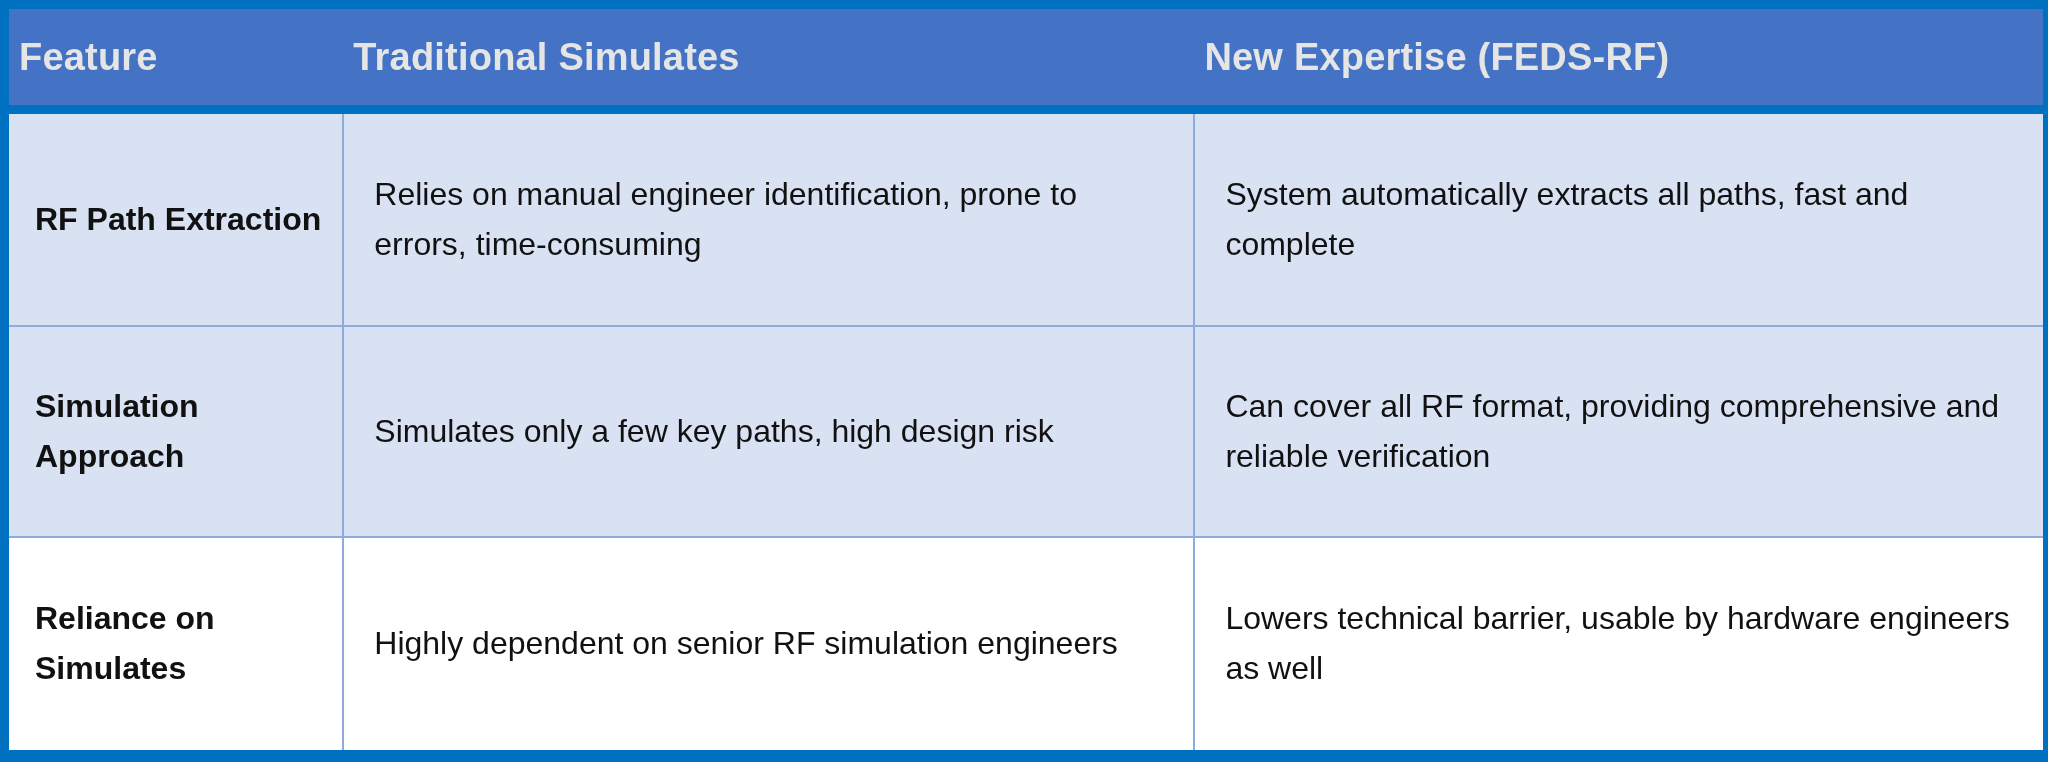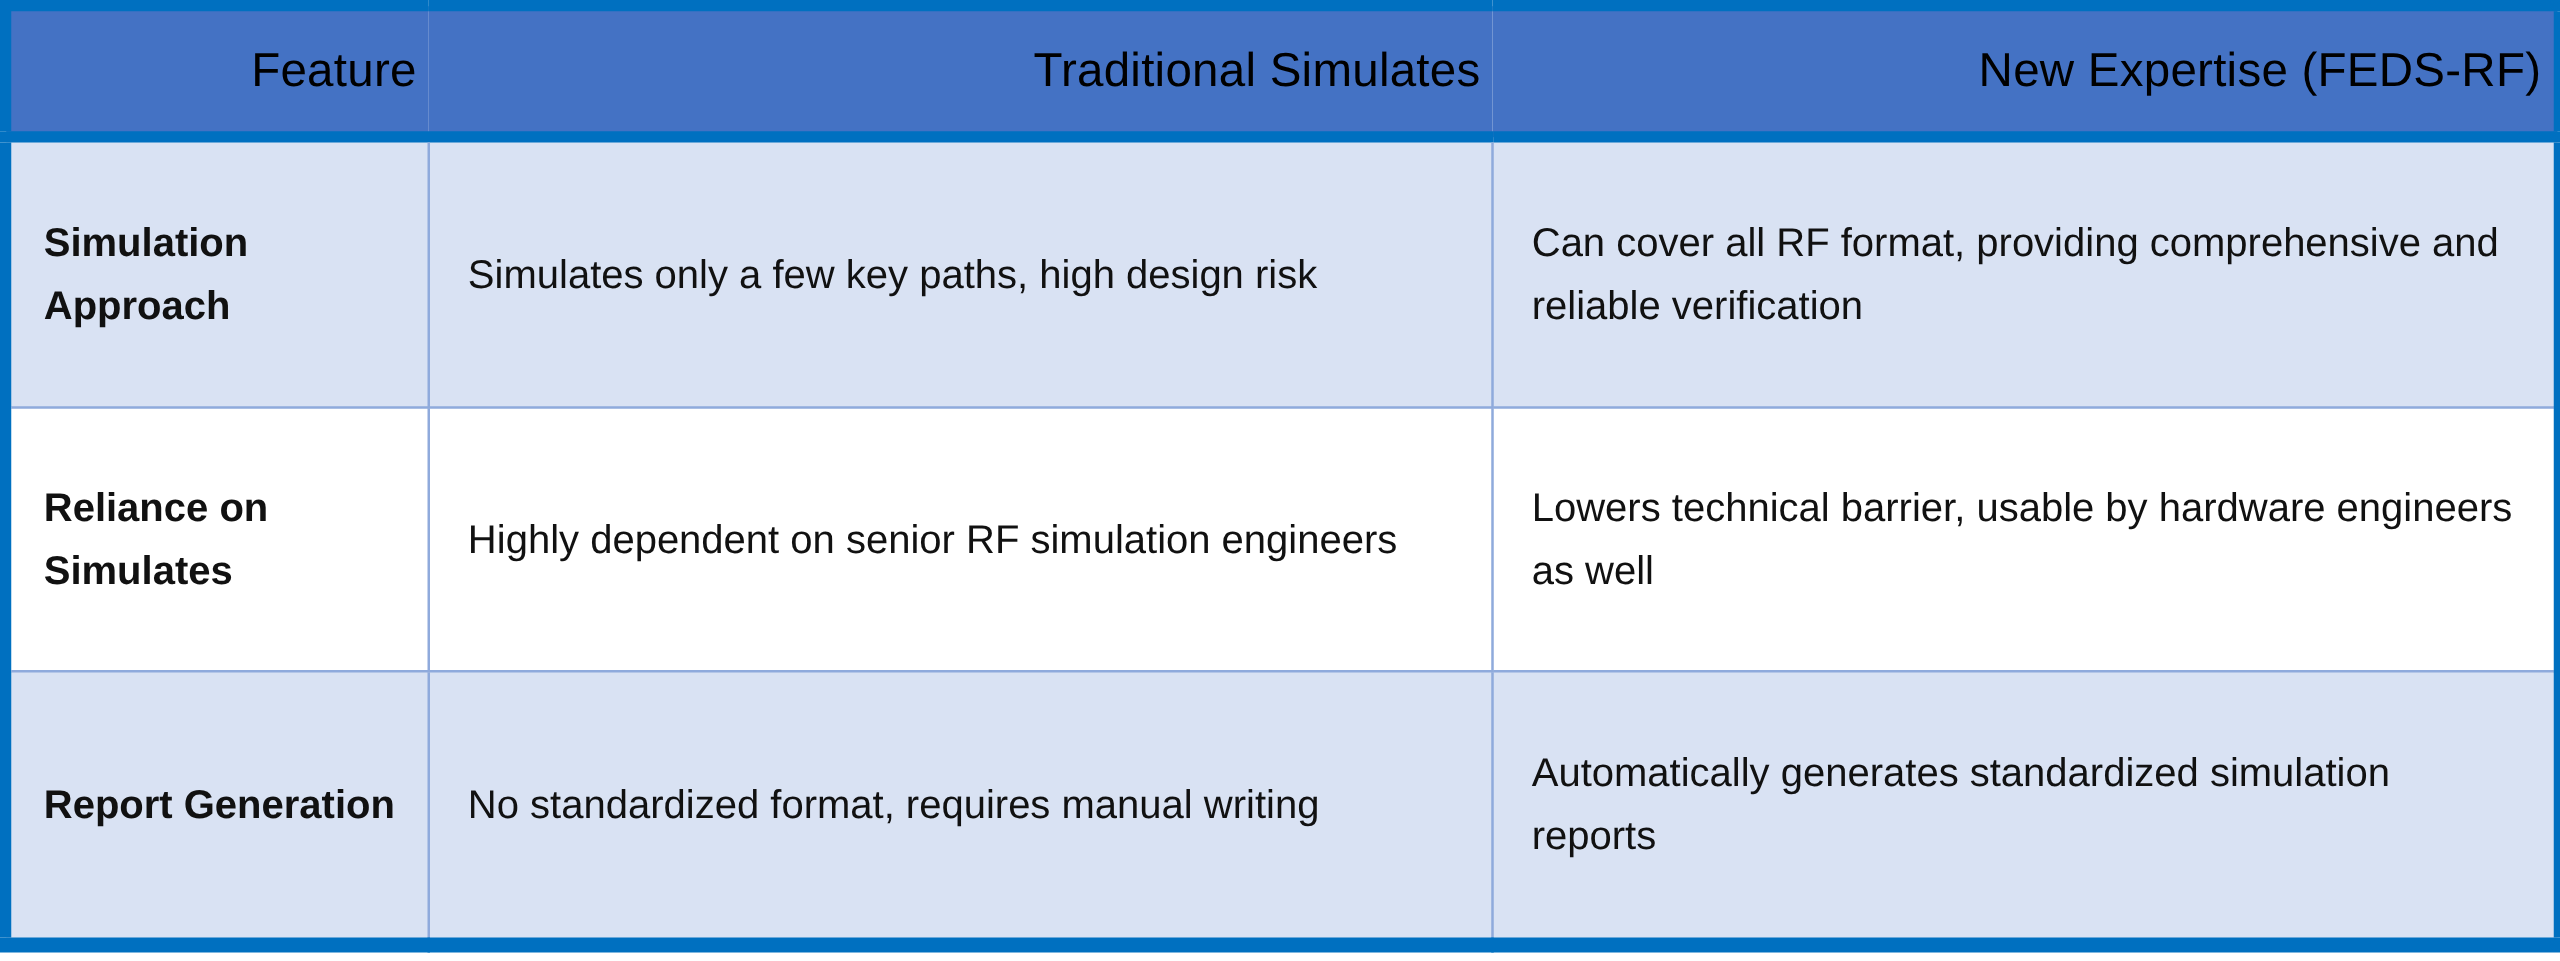--- a/index.html
+++ b/index.html
@@ -27,24 +27,24 @@
     border-width: 9px 5px 12px 9px;
     border-collapse: collapse;
     table-layout: fixed;
   }
   .cmp-table col.c1 { width: 16.6%; }
   .cmp-table col.c2 { width: 41.7%; }
   .cmp-table col.c3 { width: 41.7%; }
 
   .cmp-table thead th {
     background: #4472C4;
-    color: #000000;
+    color: #e5e5e5;
     font-size: 38px;
-    font-weight: normal;
-    text-align: right;
+    font-weight: bold;
+    text-align: left;
     vertical-align: middle;
     height: 96px;
     padding: 0 10px;
     border: none;
     border-bottom: 9px solid #0070C0;
     letter-spacing: 0.2px;
   }
   .cmp-table tbody td {
     border: 2px solid #8FAADC;
     vertical-align: middle;
@@ -73,29 +73,29 @@
     </colgroup>
     <thead>
       <tr>
         <th>Feature</th>
         <th>Traditional Simulates</th>
         <th>New Expertise (FEDS-RF)</th>
       </tr>
     </thead>
     <tbody>
       <tr class="alt">
+        <td class="feature-cell">RF Path Extraction</td>
+        <td>Relies on manual engineer identification, prone to errors, time-consuming</td>
+        <td>System automatically extracts all paths, fast and complete</td>
+      </tr>
+      <tr class="alt">
         <td class="feature-cell">Simulation Approach</td>
         <td>Simulates only a few key paths, high design risk</td>
         <td>Can cover all RF format, providing comprehensive and reliable verification</td>
       </tr>
       <tr class="plain">
         <td class="feature-cell">Reliance on Simulates</td>
         <td>Highly dependent on senior RF simulation engineers</td>
         <td>Lowers technical barrier, usable by hardware engineers as well</td>
       </tr>
-      <tr class="alt">
-        <td class="feature-cell">Report Generation</td>
-        <td>No standardized format, requires manual writing</td>
-        <td>Automatically generates standardized simulation reports</td>
-      </tr>
     </tbody>
   </table>
 </div>
 
 </body></html>

